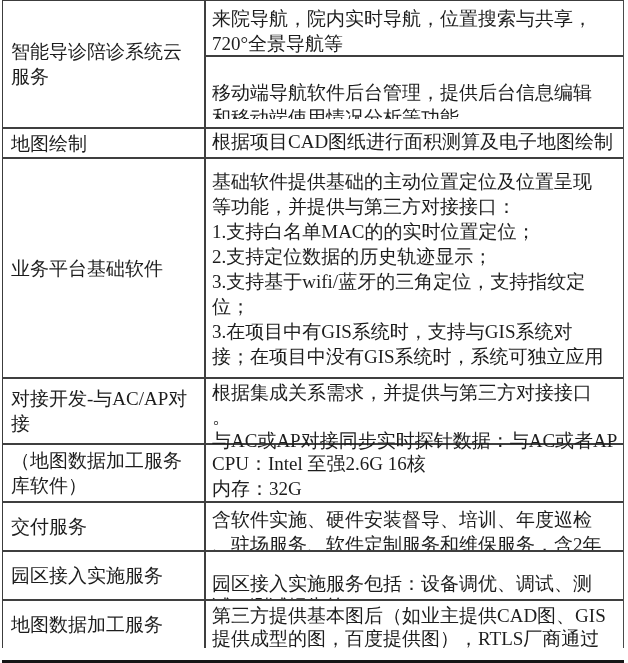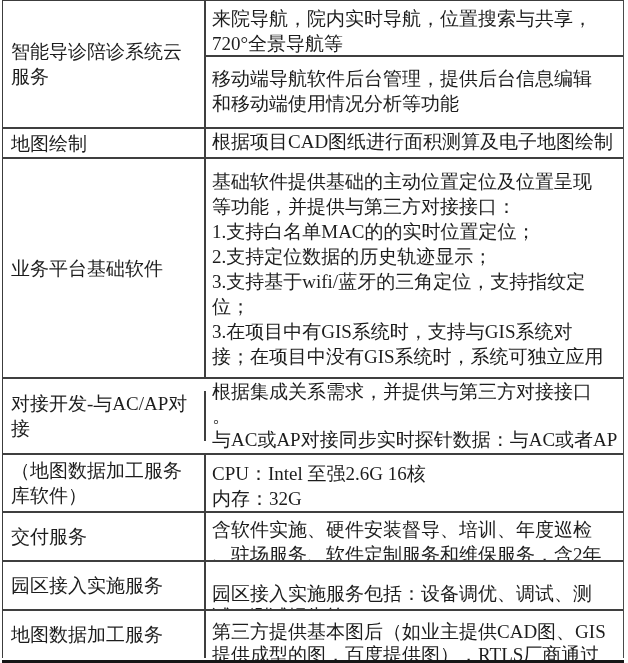--- a/index.html
+++ b/index.html
@@ -33,48 +33,48 @@
   .rcell + .rcell{border-top:2px solid #3f3f3f;}
   .rcell .content{padding:0 2px 0 6px;}
   .tline{white-space:nowrap;overflow:hidden;}
   .content{font-size:19px;line-height:25px;}
 
   
   .row-cloud-guide{height:126px;}
   .row-cloud-guide .sub-0{height:54px;}
   .row-cloud-guide .sub-1{height:64px;}
   .row-cloud-guide .sub-0 .content{padding-top:5px;}
-  .row-cloud-guide .sub-1 .content{padding-top:9px;}
+  .row-cloud-guide .sub-1 .content{padding-top:9px;margin-top:14px;}
 
   .row-map-drawing{height:30px;}
   .row-map-drawing .rcell{height:24px;display:flex;align-items:center;}
 
   .row-platform-software{height:220px;}
   .row-platform-software .sub-0{height:218px;}
   .row-platform-software .sub-0 .content{padding-top:10px;}
 
-  .row-integration-dev{height:76px;align-items:center;}
+  .row-integration-dev{height:66px;}
   .row-integration-dev .sub-0{height:76px;}
   .row-integration-dev .sub-0 .content{padding-top:2px;line-height:24px;}
 
   .row-server-hardware{height:58px;}
   .row-server-hardware .sub-0{height:56px;}
   .row-server-hardware .sub-0 .content{padding-top:6px;}
   .row-server-hardware .cell-left .content{line-height:25px;}
 
   .row-delivery-service{height:49px;}
   .row-delivery-service .sub-0{height:47px;}
   .row-delivery-service .sub-0 .content{padding-top:4px;}
 
   .row-campus-access{height:49px;}
   .row-campus-access .sub-0{height:47px;}
   .row-campus-access .sub-0 .content{padding-top:20px;line-height:23px;}
 
   .row-map-data-processing{height:49px;}
-  .row-map-data-processing .sub-0{height:47px;margin-top:6px;}
+  .row-map-data-processing .sub-0{height:47px;}
   .row-map-data-processing .sub-0 .content{padding-top:3px;line-height:23px;}
 
   .bottom-bar{
     position:absolute;left:2px;top:660px;width:622px;height:3px;
     background:#161616;
   }
 </style>
 </head>
 <body>
 

